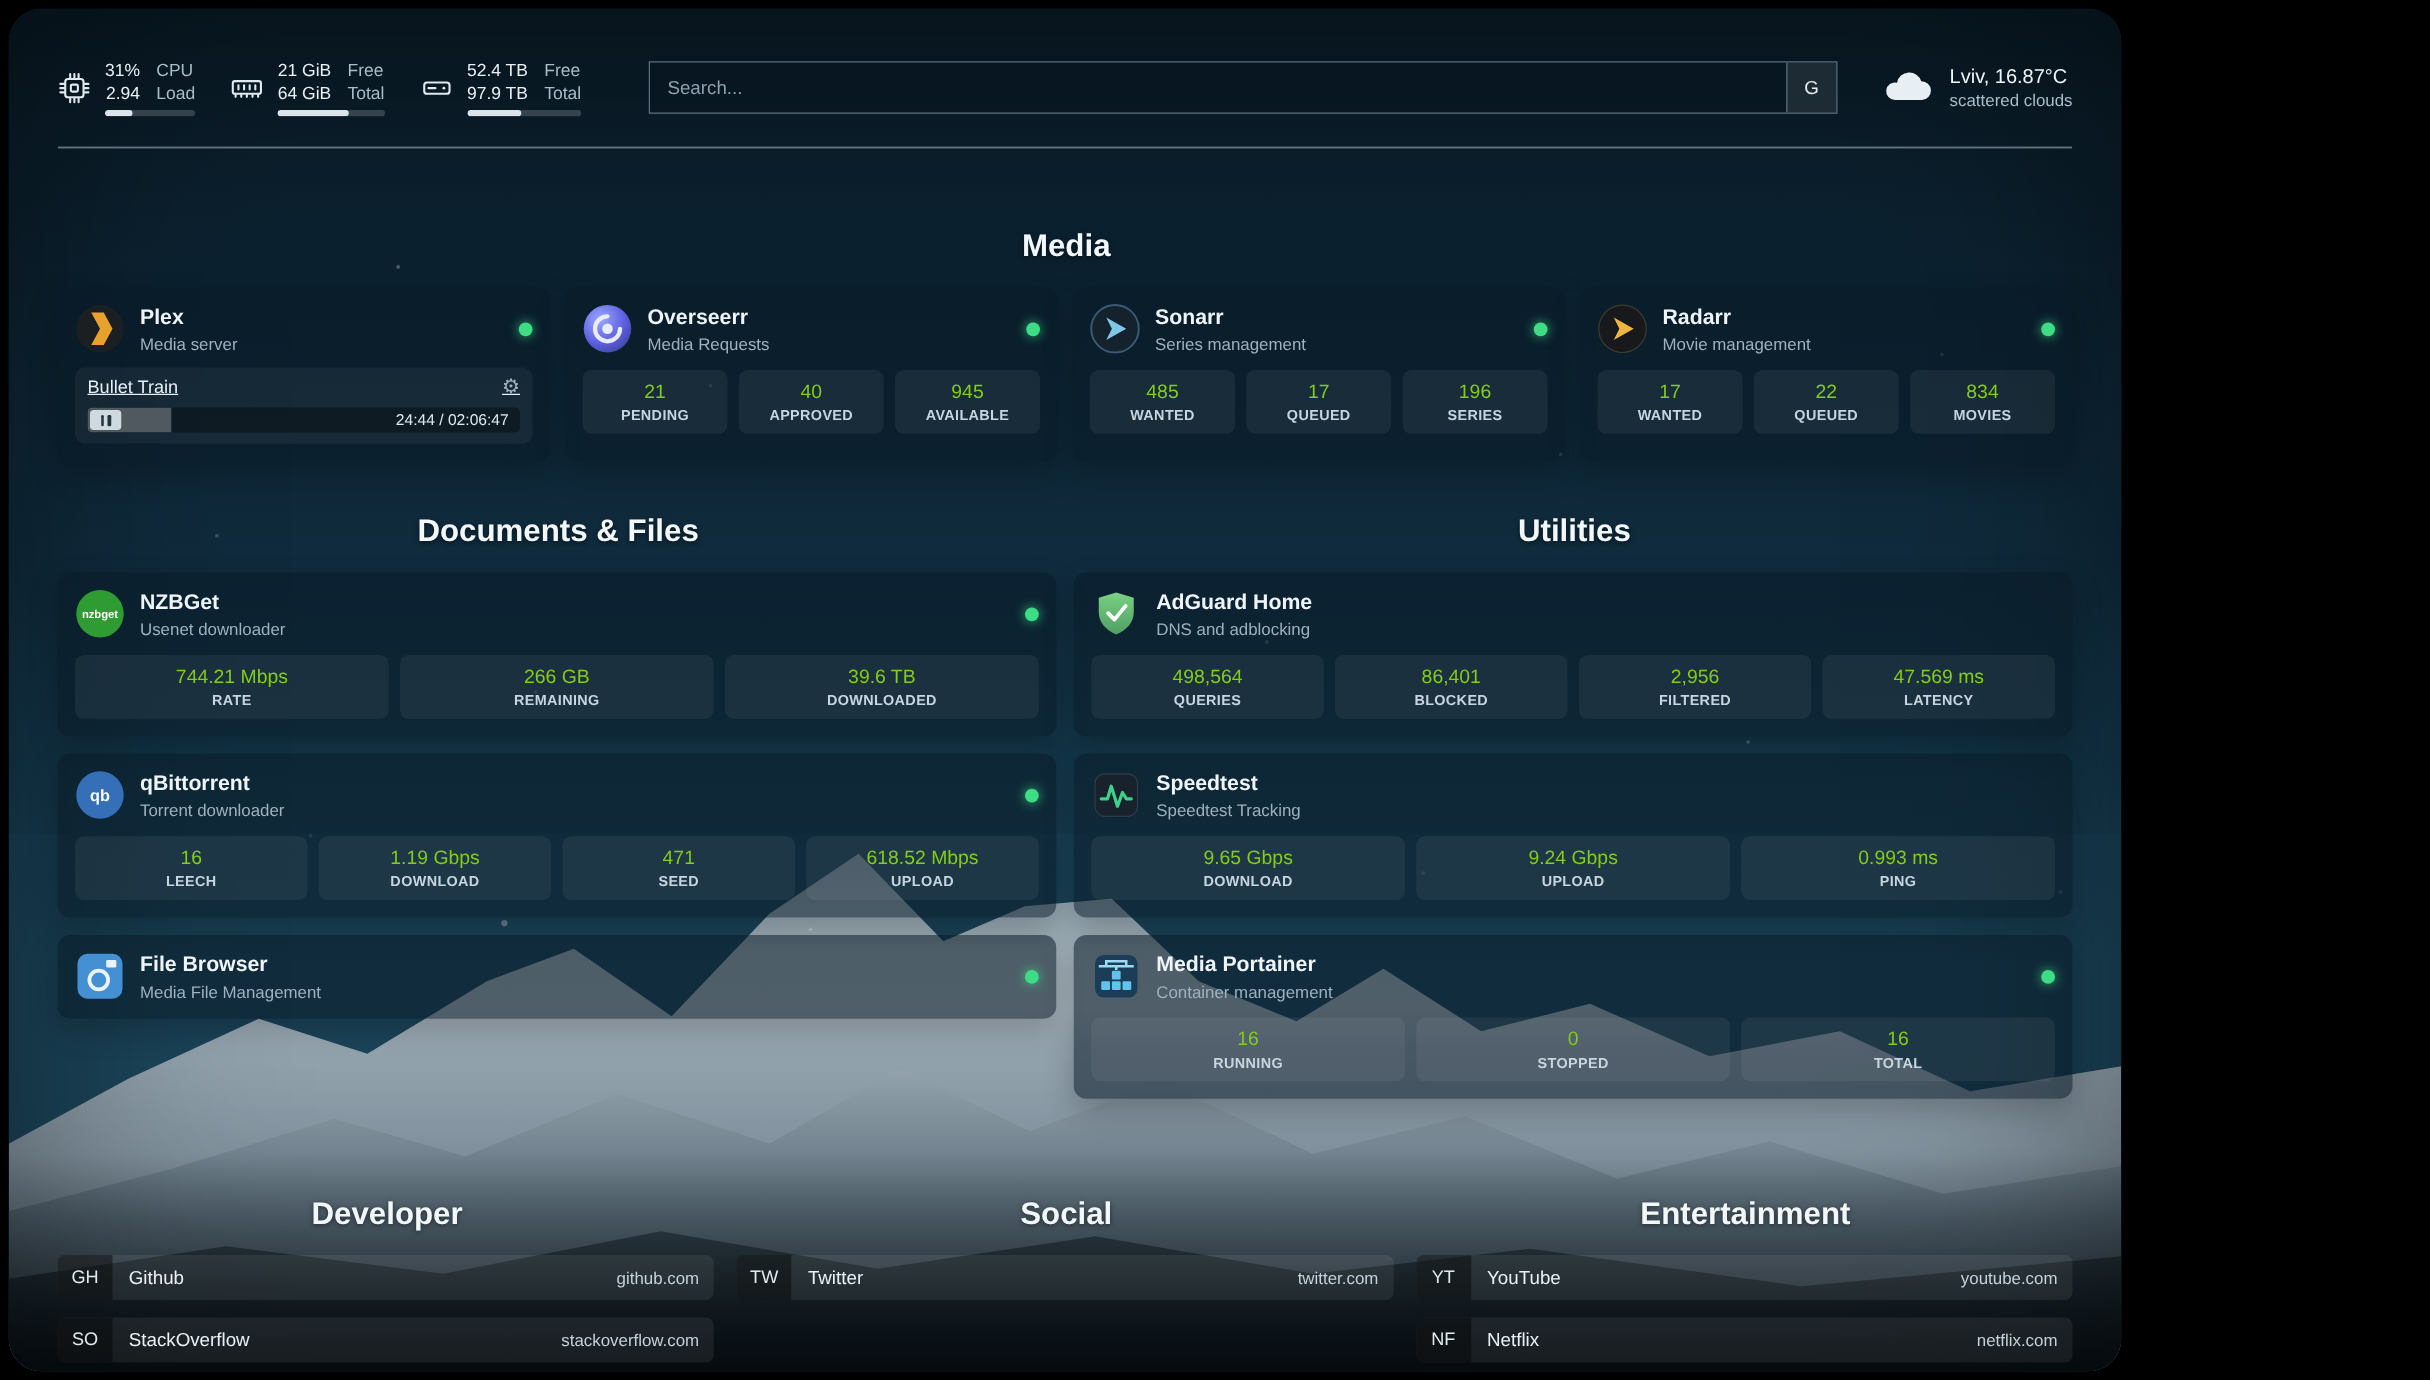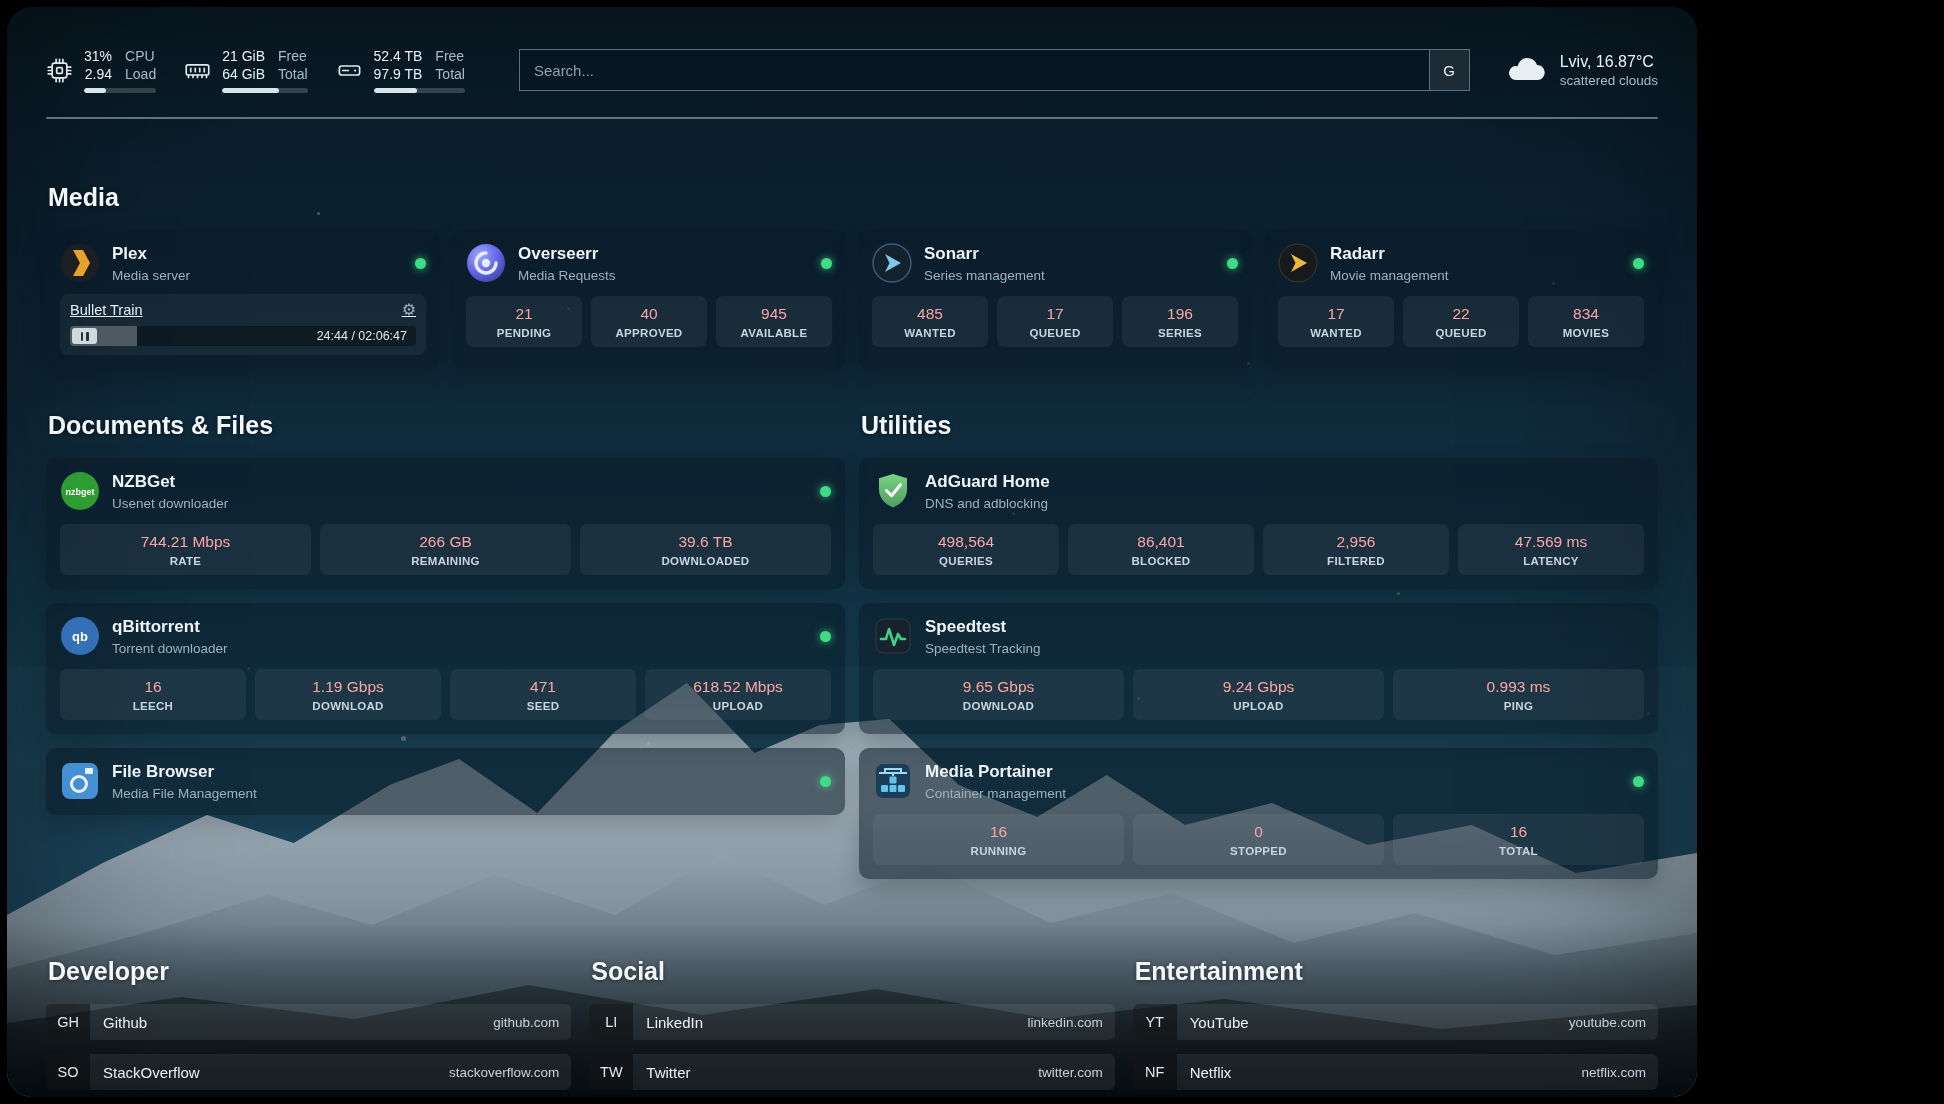--- a/index.html
+++ b/index.html
@@ -53,39 +53,39 @@
     color:#e6eef4;font-size:15px;cursor:pointer;font-family:inherit;}
   .weather{display:flex;align-items:center;gap:12px;}
   .weather svg{display:block;width:44px;height:32px;}
   .w-loc{font-size:16px;color:#eef4f8;}
   .w-cond{font-size:13.5px;color:#a9bdc9;margin-top:2px;}
   .divider{margin-top:24px;border-bottom:2px solid rgba(210,225,235,.45);border-radius:2px;}
 
   
   .sec{margin-top:64px;}
   .sec h2{margin:0 0 18px 2px;font-size:25px;font-weight:600;color:#f2f7fa;
-    text-shadow:0 1px 4px rgba(0,0,0,.5);}
+    text-shadow:0 1px 4px rgba(0,0,0,.5);text-align:center;}
   .grid-4{display:grid;grid-template-columns:repeat(4,1fr);gap:12px;}
   .two-col{display:grid;grid-template-columns:1fr 1fr;gap:14px;margin-top:0;}
   .two-col .sec{margin-top:42px;}
   .col-cards{display:flex;flex-direction:column;gap:14px;}
 
   
   .card{background:rgba(9,26,38,.55);border-radius:10px;padding:13px 14px 14px;
     box-shadow:0 10px 24px rgba(0,0,0,.22);cursor:pointer;}
   .c-head{display:flex;align-items:center;gap:12px;}
   .svc-ic{width:40px;height:40px;flex:0 0 40px;}
   .svc-ic svg{width:100%;height:100%;display:block;}
   .svc-name{font-size:17px;font-weight:600;color:#eef4f8;line-height:1.2;}
   .svc-desc{font-size:13.5px;color:#9db1be;margin-top:3px;}
   .dot{margin-left:auto;width:11px;height:11px;border-radius:50%;background:var(--green,#3edc84);
     box-shadow:0 0 9px rgba(62,220,132,.85);}
   .stats{display:flex;gap:9px;margin-top:13px;}
   .stat{flex:1;background:rgba(255,255,255,.06);border-radius:7px;text-align:center;padding:9px 4px 8px;}
-  .stat-v{font-size:15.5px;color:#fca5a5;}
+  .stat-v{font-size:15.5px;color:#84cc16;}
   .stat-l{font-size:11.5px;font-weight:700;color:#c7d5df;margin-top:4px;letter-spacing:.3px;}
 
   
   .player{background:rgba(255,255,255,.05);border-radius:8px;padding:8px 10px 9px;margin-top:11px;}
   .p-top{display:flex;justify-content:space-between;align-items:center;font-size:14.5px;color:#e7eff5;text-decoration:underline;}
   .gear{color:#9fb3bf;font-size:16px;cursor:pointer;line-height:1;}
   .p-strip{position:relative;height:20px;background:rgba(0,0,0,.35);border-radius:4px;margin-top:8px;overflow:hidden;}
   .p-fill{position:absolute;left:0;top:0;bottom:0;background:rgba(255,255,255,.28);}
   .p-pause{position:absolute;left:2px;top:2px;bottom:2px;width:25px;background:#cfd9e0;border-radius:3px;
     display:flex;align-items:center;justify-content:center;gap:3px;cursor:pointer;}
@@ -588,25 +588,20 @@
           <span class="bm-abbr">SO</span>
           <span class="bm-name">StackOverflow</span>
           <span class="bm-url">stackoverflow.com</span>
         </a>
 
       </section>
 
       <section class="sec">
         <h2>Social</h2>
         <a class="bm">
-          <span class="bm-abbr">LI</span>
-          <span class="bm-name">LinkedIn</span>
-          <span class="bm-url">linkedin.com</span>
-        </a>
-        <a class="bm">
           <span class="bm-abbr">TW</span>
           <span class="bm-name">Twitter</span>
           <span class="bm-url">twitter.com</span>
         </a>
       </section>
 
       <section class="sec">
         <h2>Entertainment</h2>
         <a class="bm">
           <span class="bm-abbr">YT</span>

